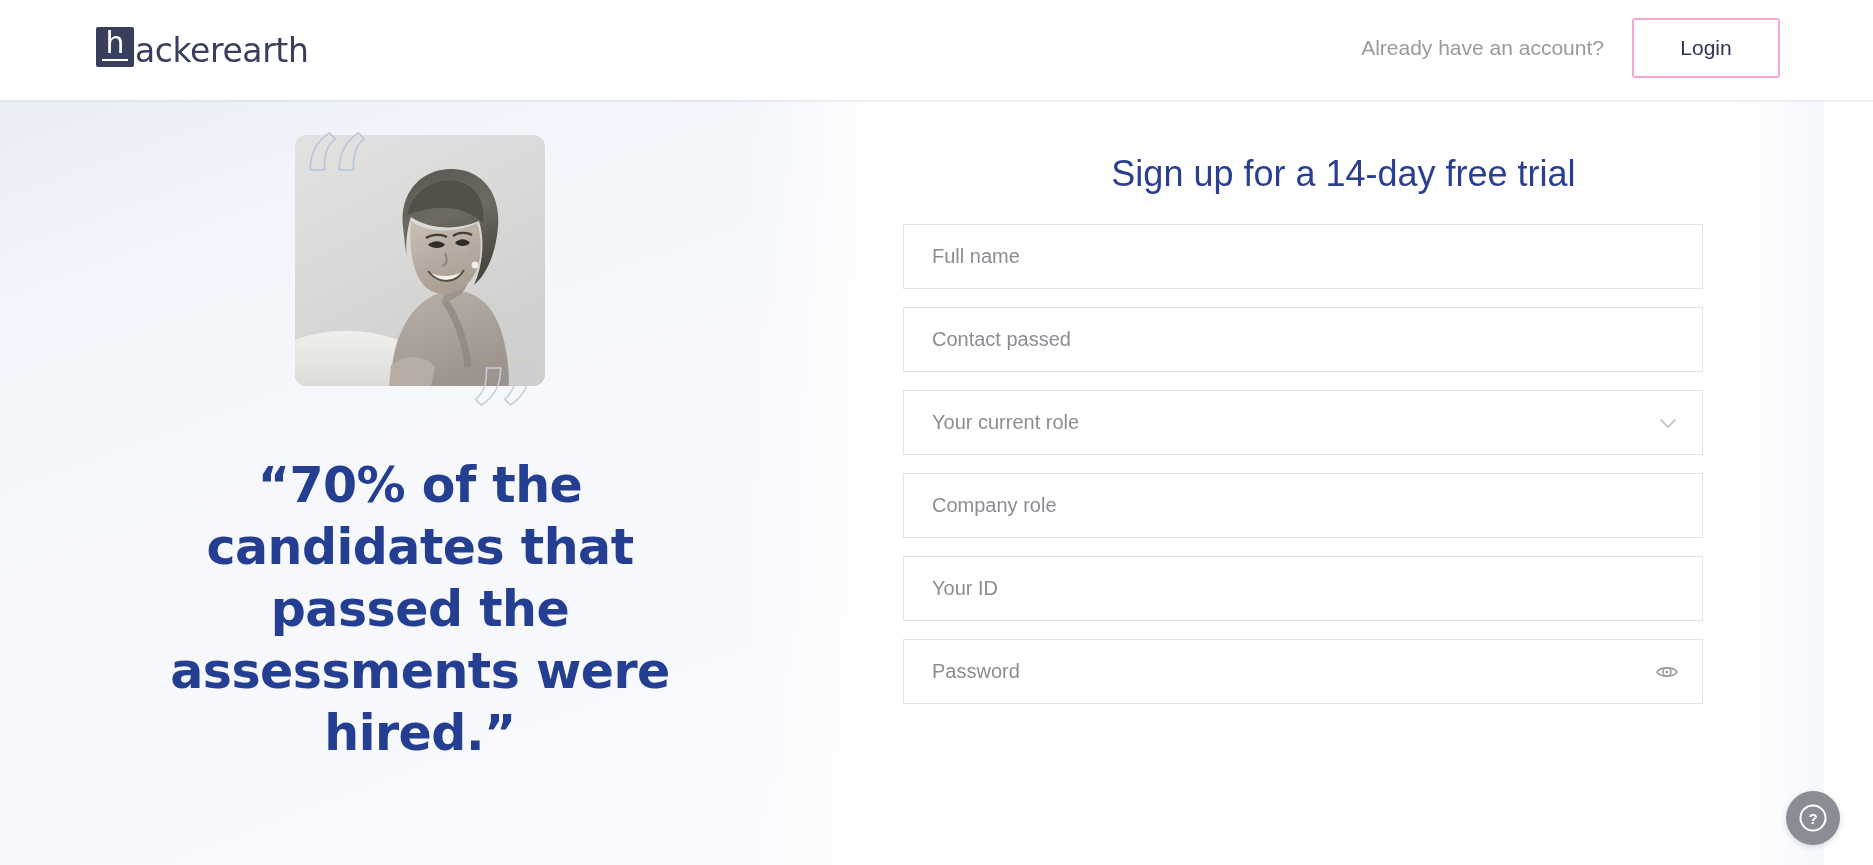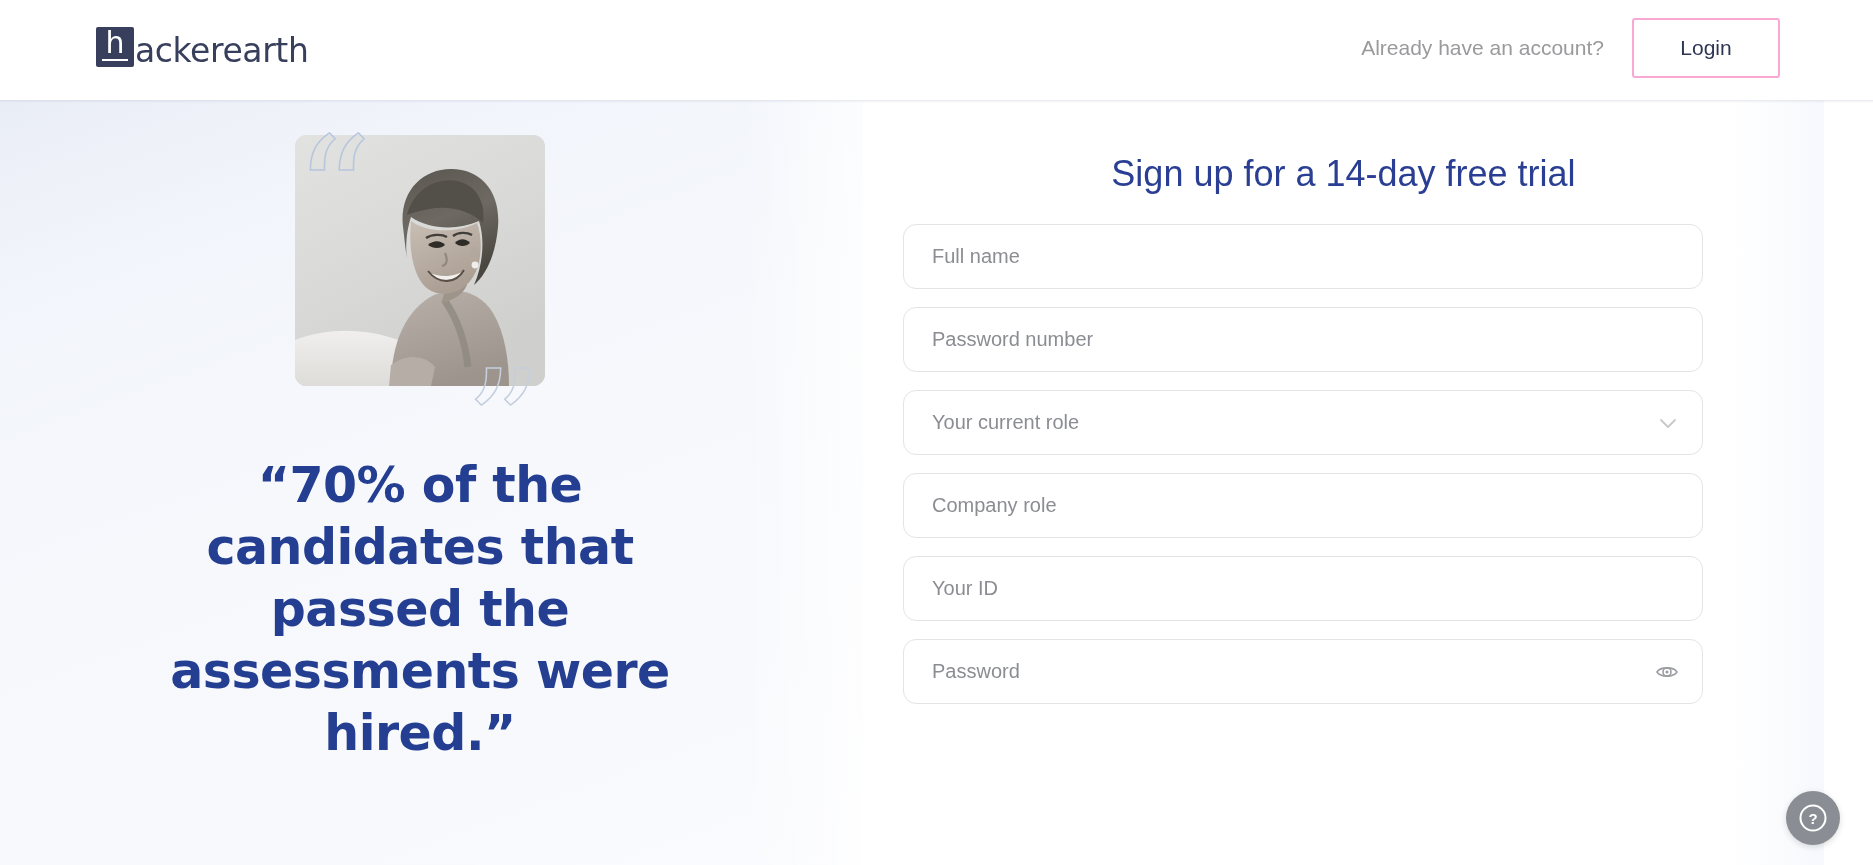--- a/index.html
+++ b/index.html
@@ -229,21 +229,21 @@
     width: 800px;
     z-index: 2;
   }
 
   .field {
     position: relative;
     width: 800px;
     height: 65px;
     margin-bottom: 18px;
     border: 1px solid #e3e4e6;
-    border-radius: 13px;
+    border-radius: 0;
     background: #ffffff;
     display: flex;
     align-items: center;
     cursor: text;
   }
   .field .placeholder {
     padding-left: 28px;
     font-size: 20px;
     color: #8b8d92;
     font-weight: 400;
@@ -381,21 +381,21 @@
 
     <div class="form-title">Sign up for a 14-day free trial</div>
 
     <div class="form-fields">
 
       <div class="field">
         <span class="placeholder">Full name</span>
       </div>
 
       <div class="field">
-        <span class="placeholder">Password number</span>
+        <span class="placeholder">Contact passed</span>
       </div>
 
       <div class="field select">
         <span class="placeholder">Your current role</span>
         <span class="chevron">
           <svg width="24" height="24" viewBox="0 0 24 24" fill="none" aria-hidden="true">
             <path d="M5 9 L12 16 L19 9" stroke="#c6c8cc" stroke-width="1.8" stroke-linecap="round" stroke-linejoin="round"></path>
           </svg>
         </span>
       </div>

